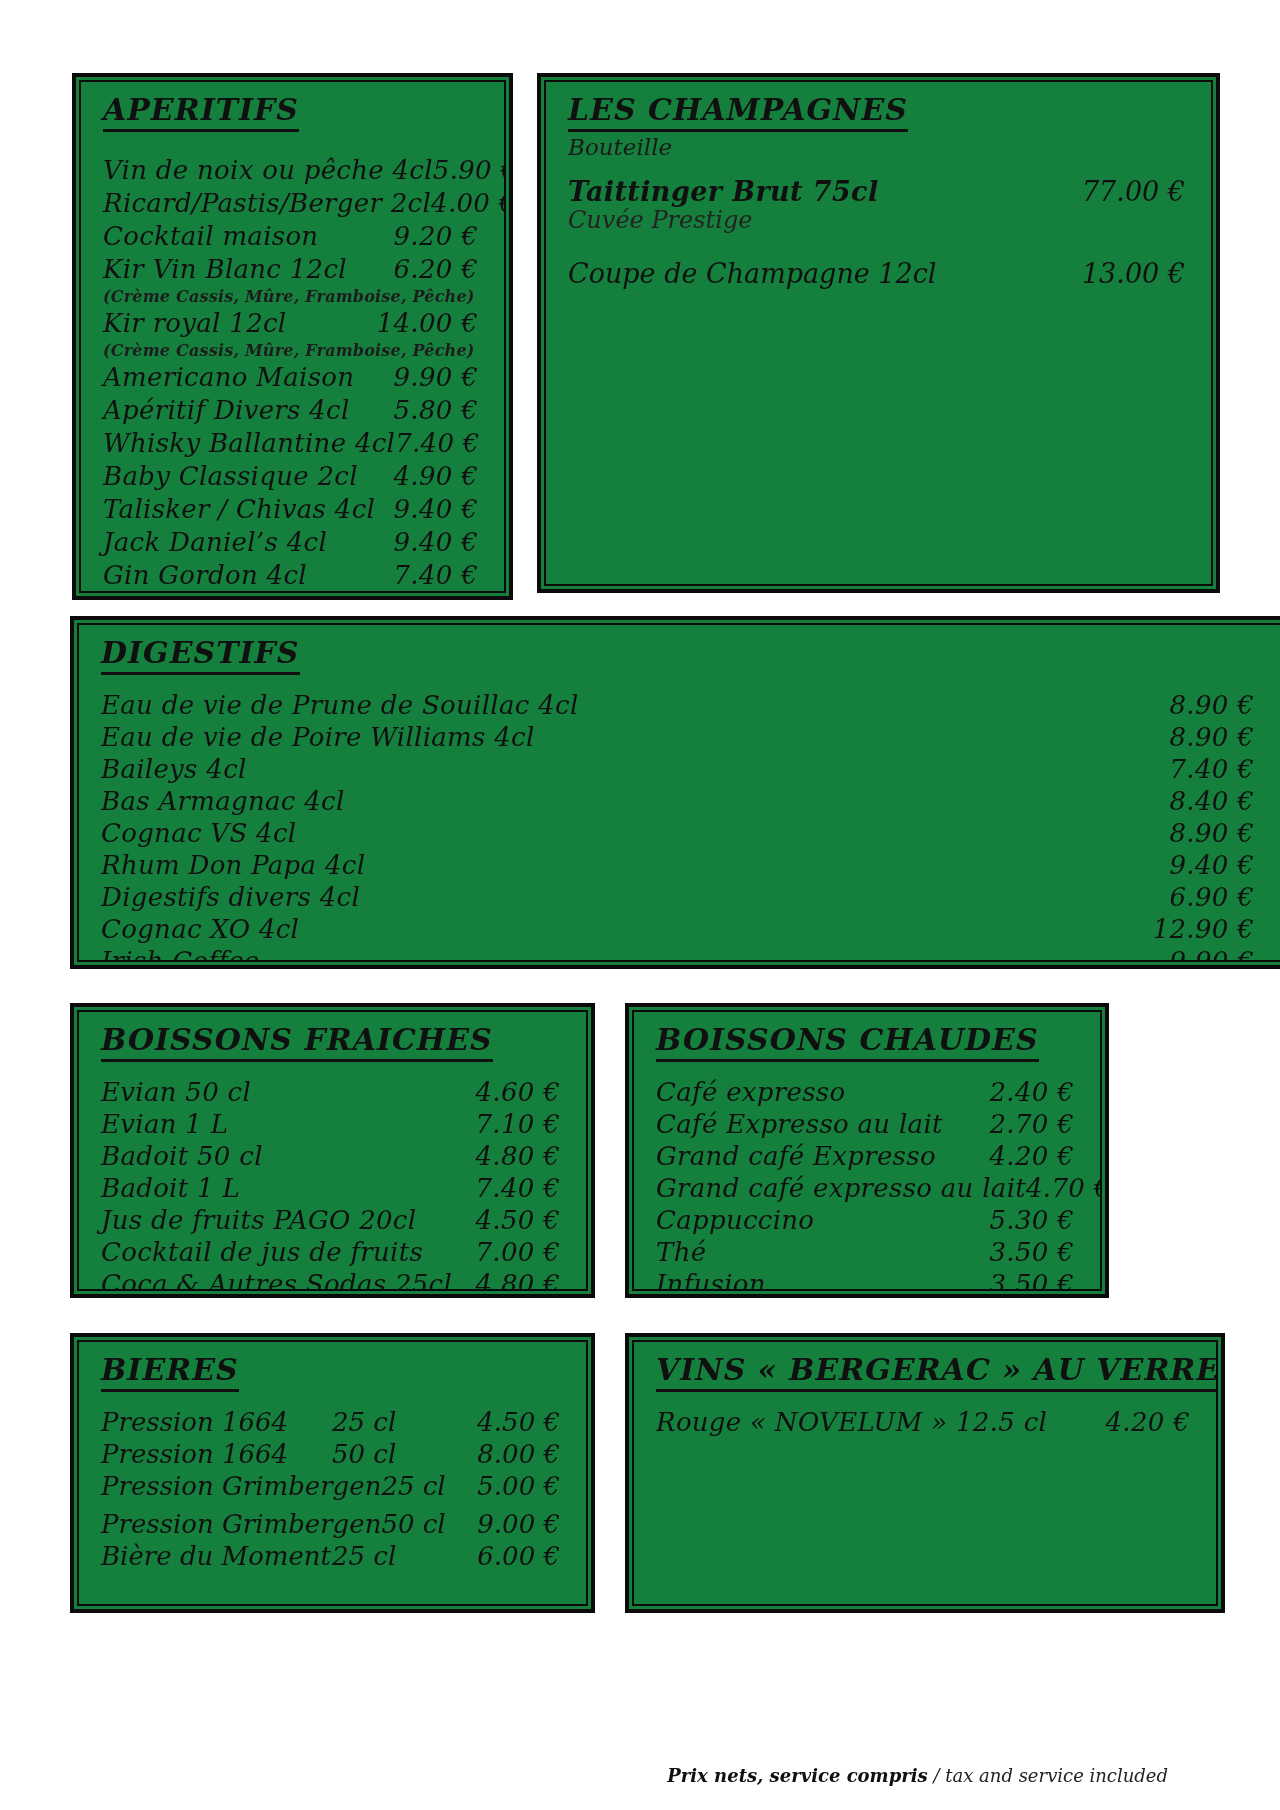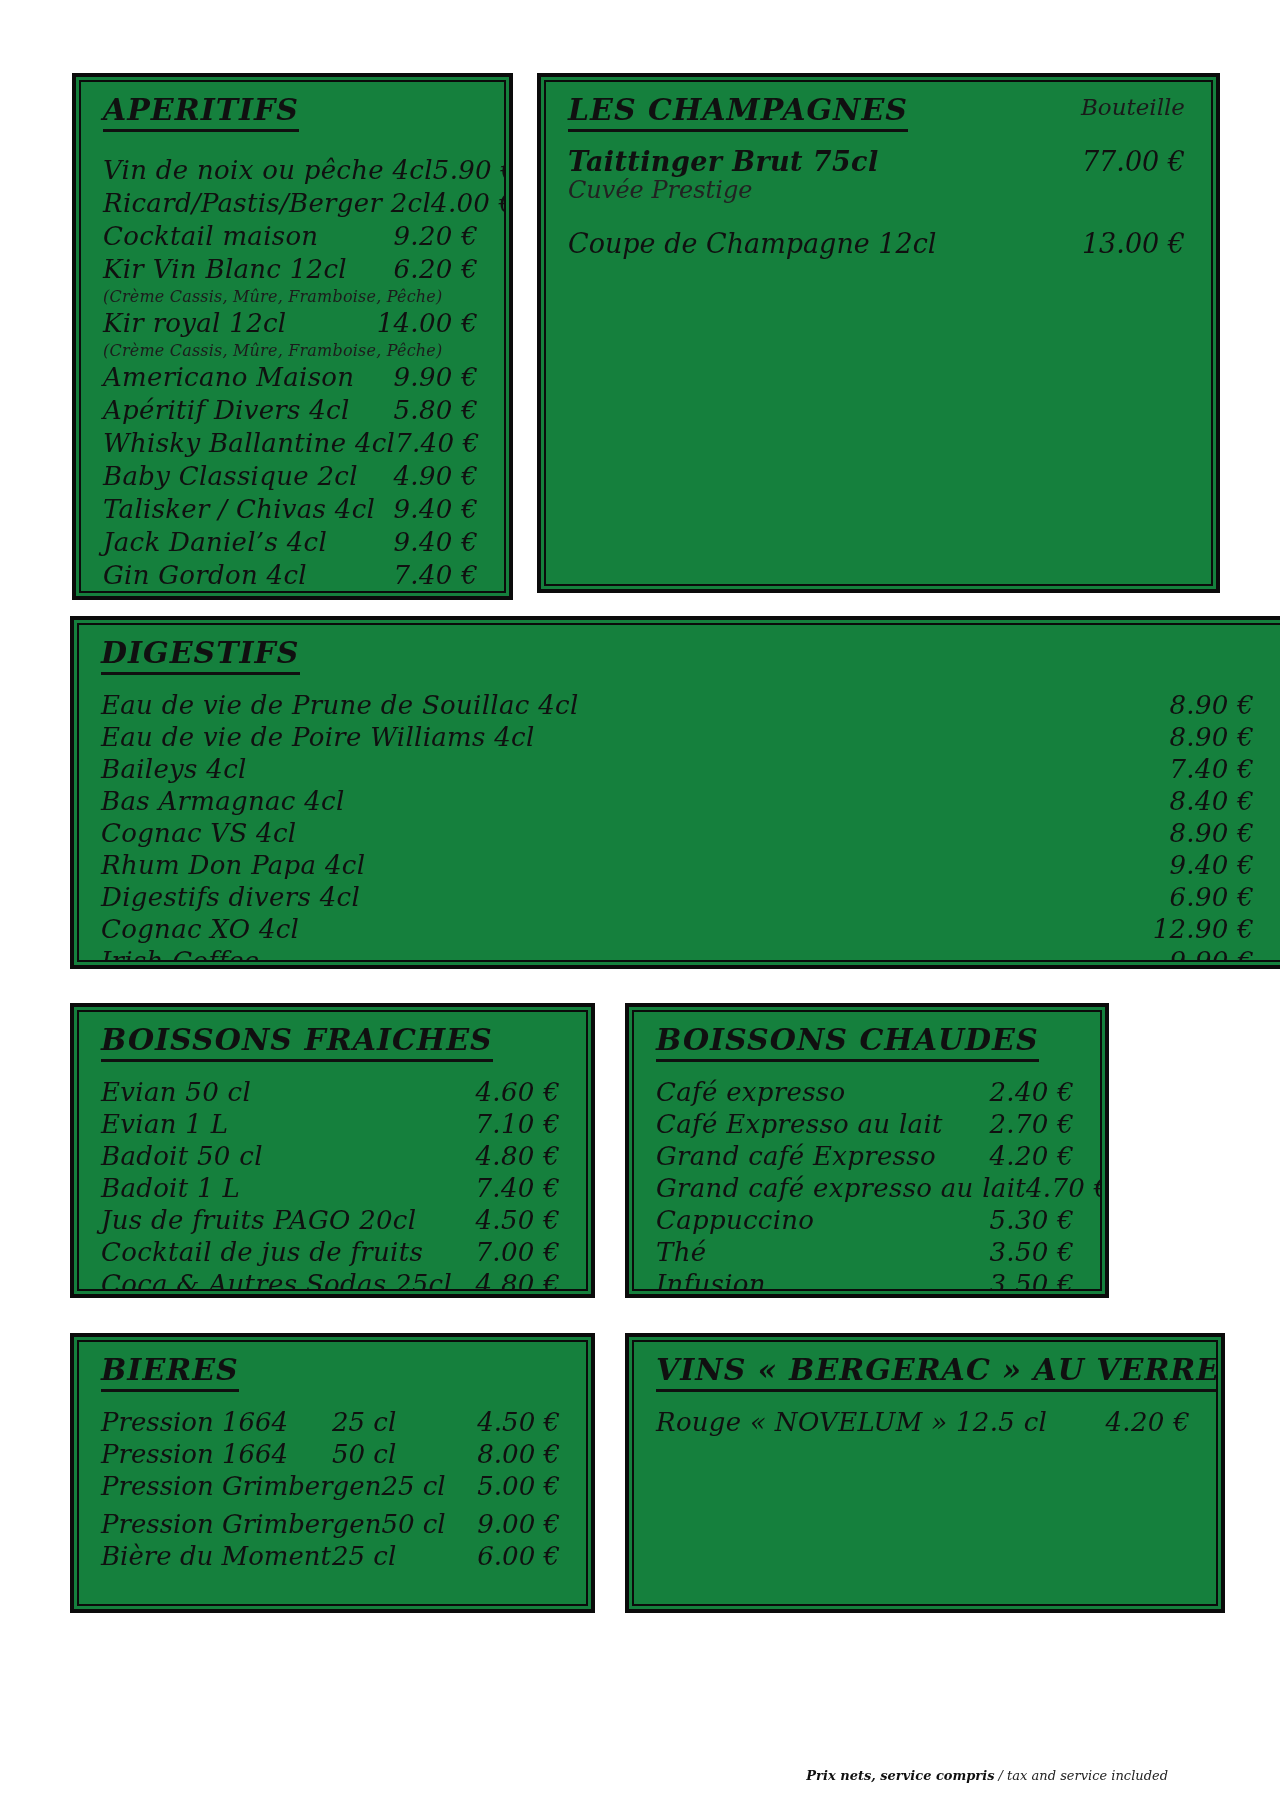--- a/index.html
+++ b/index.html
@@ -7,39 +7,39 @@
     position:relative;width:1280px;height:1810px;background:#ffffff;
     font-family:"DejaVu Serif","Liberation Serif",serif;
     font-style:italic;color:#101010;overflow:hidden;
   }
   .box{position:absolute;border:4px solid #0b0b0b;padding:3px;box-sizing:border-box;background:#15803d;}
   .box-inner{border:2px solid #0b0b0b;width:100%;height:100%;box-sizing:border-box;padding:10px 26px 8px 22px;overflow:hidden;}
   .sec-title{
     display:inline-block;font-size:30px;font-weight:bold;letter-spacing:1px;
     border-bottom:3px solid #101010;padding-bottom:1px;line-height:36px;white-space:nowrap;
   }
-  .hdr-row{display:flex;justify-content:space-between;align-items:flex-start;}
+  .hdr-row{display:flex;justify-content:flex-end;align-items:flex-start;flex-direction:column;}
   .col-hdr{font-size:23px;line-height:30px;color:#1a1a1a;}
   .rows{margin-top:22px;}
   .rows-tight{margin-top:14px;}
   .row{display:flex;justify-content:space-between;align-items:baseline;font-size:26px;line-height:33px;letter-spacing:0.3px;}
   .row-32{line-height:32px;}
   .nm{white-space:nowrap;}
   .pr{white-space:nowrap;}
-  .note{font-size:16px;line-height:21px;color:#1c1c1c;letter-spacing:0.2px;}
+  .note{font-size:16px;line-height:21px;color:#1c1c1c;letter-spacing:0.2px;font-weight:bold;}
   .champ-row{display:flex;justify-content:space-between;align-items:flex-start;font-size:27px;line-height:32px;}
   .champ-bold{font-weight:bold;letter-spacing:0.4px;}
   .champ-sub{font-size:24px;line-height:24px;color:#222222;}
   .gap26{height:26px;}
   .beer-row{display:flex;align-items:baseline;font-size:26px;line-height:32px;}
   .beer-row .nm{flex:1;}
   .beer-size{width:110px;white-space:nowrap;}
   .beer-pr{width:118px;text-align:right;white-space:nowrap;}
   .mt6{margin-top:6px;}
-  .footer{position:absolute;top:1764px;right:112px;font-size:13px;line-height:24px;white-space:nowrap;text-align:center;}
+  .footer{position:absolute;top:1764px;right:112px;font-size:18px;line-height:24px;white-space:nowrap;text-align:center;}
   .footer .f-bold{font-weight:bold;}
   .footer .f-reg{color:#222222;}
 </style>
 </head>
 <body>
 
 <div id="page">
 
   <section class="box" style="left:72px;top:73px;width:441px;height:527px;">
     <div class="box-inner">

